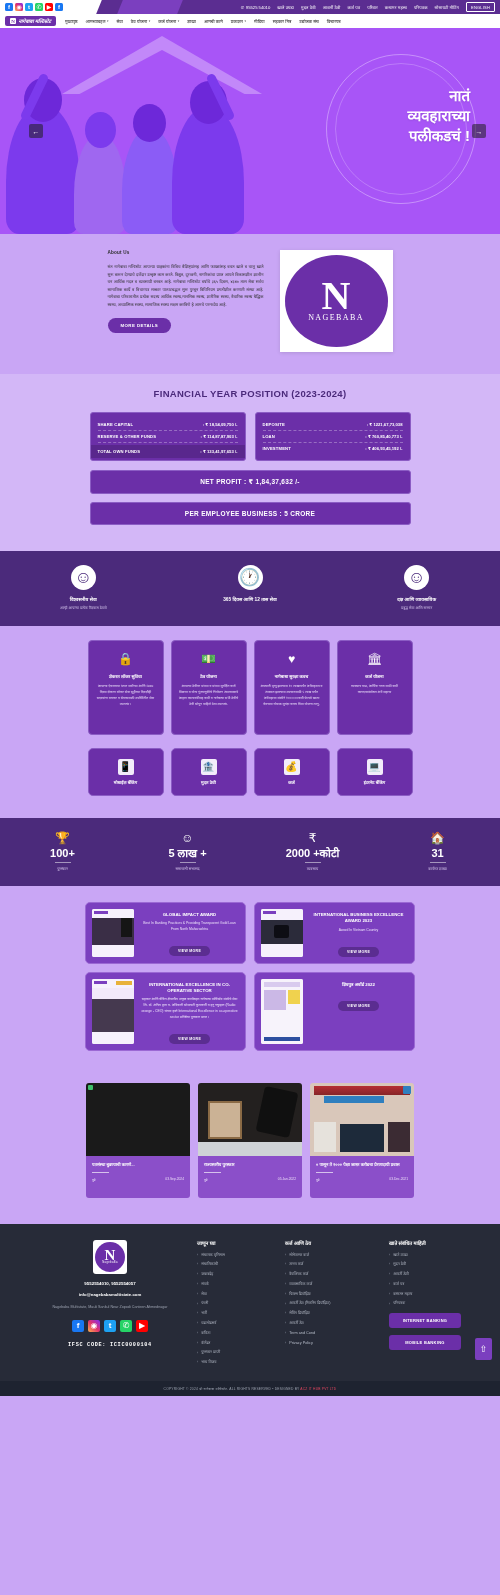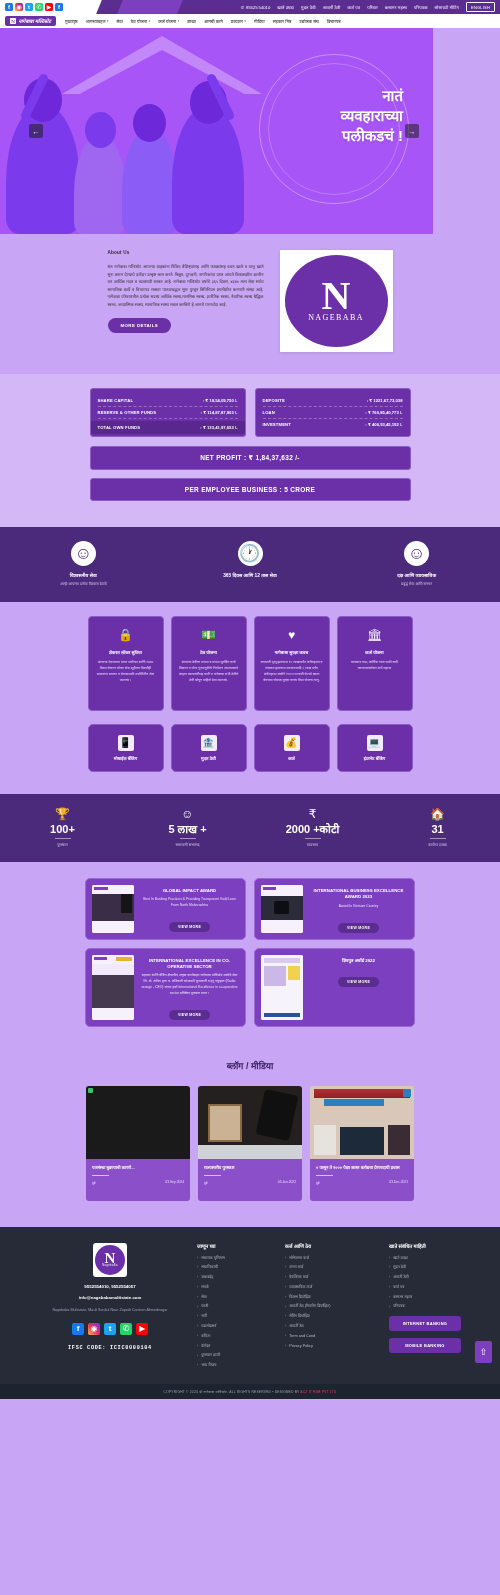--- a/index.html
+++ b/index.html
@@ -68,21 +68,21 @@
   .logo-txt{color:#fff;font-size:5px;font-weight:bold;font-style:italic;white-space:nowrap;}
   .nav-items{display:flex;align-items:center;gap:8px;}
   .nav-items .nv{
     font-size:4.3px;color:#242424;white-space:nowrap;cursor:pointer;
     display:flex;align-items:center;gap:1.5px;
   }
   .caret{font-size:3px;color:#555;}
 
   
   .hero{
-    height:206px;width:433px;position:relative;overflow:hidden;
+    height:206px;width:500px;position:relative;overflow:hidden;
     background:#a855f7;
   }
   .hero-photo{
     position:absolute;left:0;bottom:0;width:320px;height:200px;
   }
   .roof{
     position:absolute;left:62px;top:8px;width:0;height:0;
     border-left:100px solid transparent;border-right:100px solid transparent;
     border-bottom:58px solid rgba(255,255,255,.30);
   }
@@ -411,20 +411,21 @@
     </div>
     <div class="about-right">
       <div class="logo-circle">
         <span class="logo-N">N</span>
         <span class="logo-word">NAGEBABA</span>
       </div>
     </div>
   </div>
 
   <div class="fin">
+    <div class="fin-title">FINANCIAL YEAR POSITION (2023-2024)</div>
     <div class="fin-row">
       <div class="fin-card">
         <div class="fin-line">
           <span class="fin-k">SHARE CAPITAL</span>
           <span class="fin-v">: ₹ 18,54,09,750 /-</span>
         </div>
         <div class="fin-line">
           <span class="fin-k">RESERVE &amp; OTHER FUNDS</span>
           <span class="fin-v">: ₹ 114,87,87,903 /-</span>
         </div>
@@ -595,21 +596,20 @@
           <div class="aw-h">शिवपुत्र अवॉर्ड 2022</div>
           <div class="aw-p"></div>
           <button class="aw-btn">VIEW MORE</button>
         </div>
       </div>
 
     </div>
   </div>
 
   <div class="blog">
-    <div class="bl-title">ब्लॉग / मीडिया</div>
     <div class="bl-row">
 
       <div class="bl-card">
         <div class="bl-img" style="background:#1a1a1a;">
           <div style="position:absolute;left:2px;top:2px;width:5px;height:5px;background:#3fbf6b;border-radius:1px;"></div>
         </div>
         <div class="bl-meta">
           <div class="bl-h">पतसंस्था बुडण्याची कारणे...</div>
           <div class="bl-rule"></div>
           <div class="bl-f">

